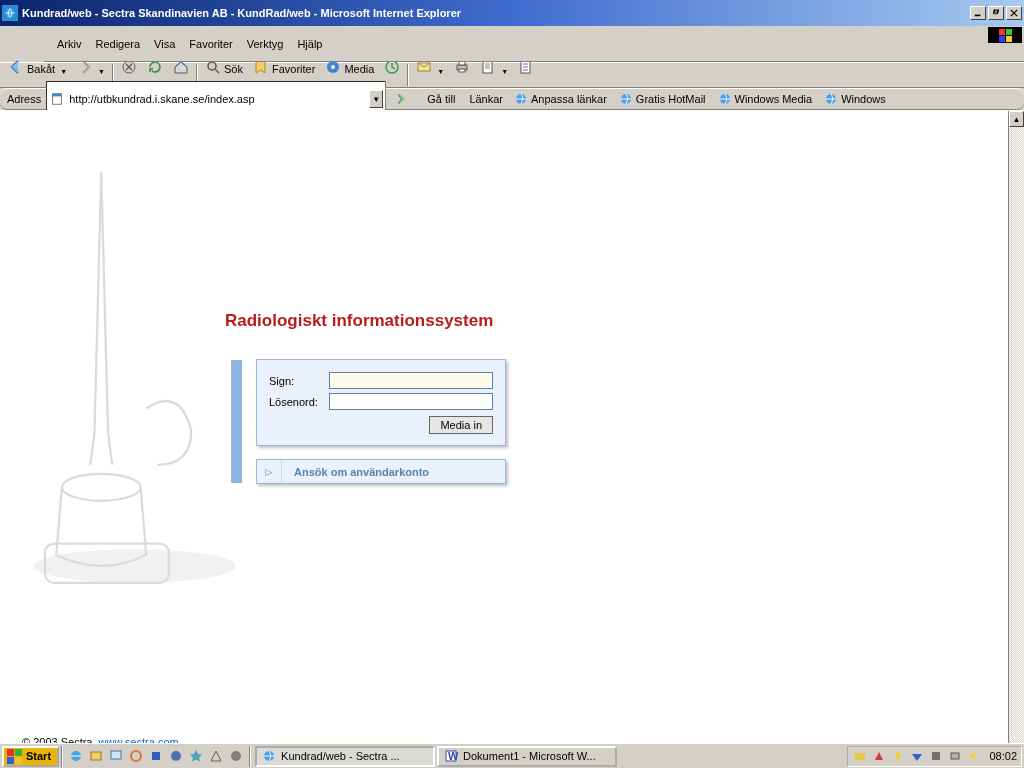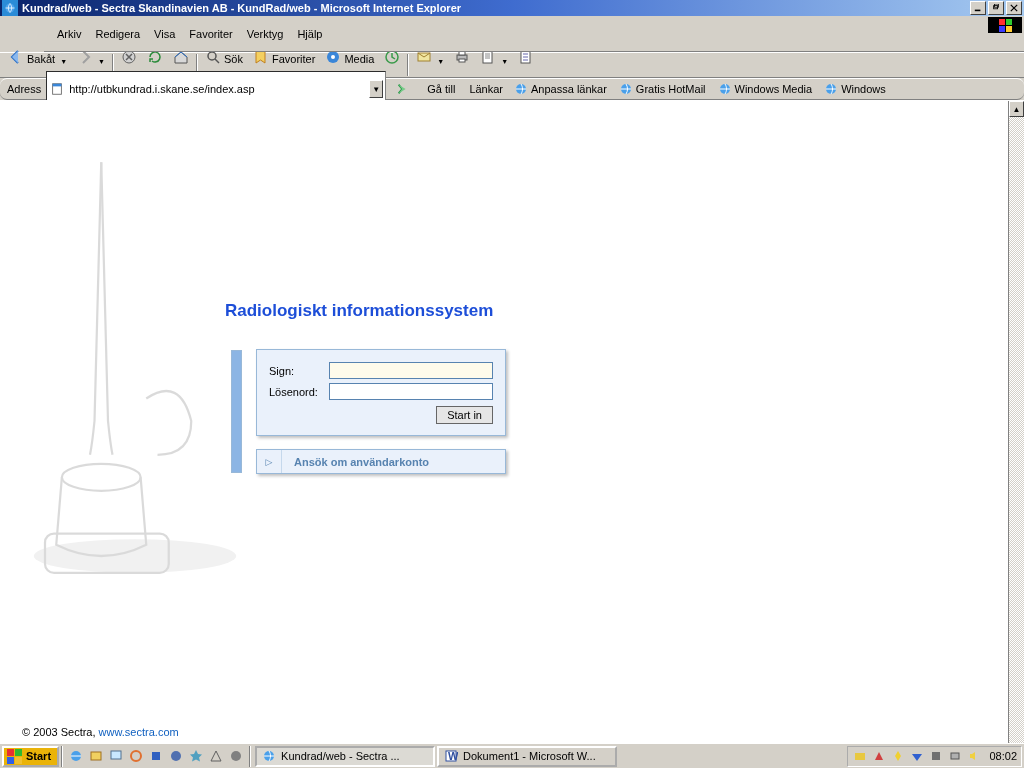--- a/index.html
+++ b/index.html
@@ -1,19 +1,19 @@
 <!DOCTYPE html>
 <html><head>
 <meta charset="utf-8">
 <style>
 * { margin:0; padding:0; box-sizing:border-box; font-family:Tahoma,Verdana,sans-serif; font-size:11px; }
 body { background:#d4d0c8; width:1024px; height:768px; overflow:hidden; position:relative; }
 
 
-.titlebar { height:16px; background:linear-gradient(to right,#0a246a 0%,#3f6ccf 50%,#a6caf0 100%); display:flex; align-items:center; color:#fff; padding:0 2px; }
+.titlebar { height:26px; background:linear-gradient(to right,#0a246a 0%,#3f6ccf 50%,#a6caf0 100%); display:flex; align-items:center; color:#fff; padding:0 2px; }
 .titlebar .ie-ico { width:16px; height:16px; background:#2a8bd7; margin-right:4px; display:flex; align-items:center; justify-content:center; }
 .titlebar .ie-ico svg{width:12px;height:12px}
 .titlebar .title { font-weight:bold; flex:1; }
 .titlebar .winbtns { display:flex; gap:2px; }
 .titlebar .winbtn { width:16px; height:14px; background:#d4d0c8; border:1px solid #fff; border-right-color:#404040; border-bottom-color:#404040; display:flex; align-items:center; justify-content:center; color:#000; font-weight:bold; cursor:pointer; }
 .titlebar .winbtn svg{width:8px;height:8px}
 
 
 .menubar { height:36px; background:#d4d0c8; display:flex; align-items:center; padding:0 6px; border-bottom:1px solid #808080; position:relative;margin-left:44px; }
 .menubar .item { padding:2px 7px; cursor:pointer; }
@@ -52,21 +52,21 @@
 .vscroll { width:16px; background:#d4d0c8; border-left:1px solid #808080; display:flex; flex-direction:column; }
 .vscroll .sbtn { height:16px; background:#d4d0c8; border:1px solid #fff; border-right-color:#404040; border-bottom-color:#404040; display:flex; align-items:center; justify-content:center; cursor:pointer; font-size:8px;}
 .vscroll .track{flex:1; background:repeating-conic-gradient(#d4d0c8 0% 25%,#fff 0% 50%) 0 0/2px 2px;}
 
 
 .deco { position:absolute; left:10px; top:50px; width:250px; height:450px; opacity:0.14; pointer-events:none; }
 .deco svg{width:100%;height:100%}
 
 
 .apptitle { position:absolute; left:225px; top:158px; font-family:Arial,Helvetica,sans-serif; font-size:38px; font-weight:bold; letter-spacing:0px; color:#000; }
-.apptagline { position:absolute; left:225px; top:200px; font-family:Arial,Helvetica,sans-serif; font-size:17px; font-weight:bold; color:#1d4ed8; }
+.apptagline { position:absolute; left:225px; top:200px; font-family:Arial,Helvetica,sans-serif; font-size:17px; font-weight:bold; color:#b91c1c; }
 
 .vert-tab { position:absolute; left:231px; top:249px; width:11px; height:123px; background:#8cb5e4; border:1px solid #98b8d8; }
 
 .loginbox { position:absolute; left:256px; top:248px; width:250px; height:87px; background:#eaf1fb; border:1px solid #98b8d8; padding:12px 12px 10px 12px; box-shadow:2px 2px 3px rgba(0,0,0,0.25); }
 .loginbox .row { display:flex; align-items:center; margin-bottom:4px; }
 .loginbox .row label { width:60px; font-size:11px; }
 .loginbox .row input { flex:1; height:17px; border:1px solid #5783b0; font-size:11px; padding:0 2px; }
 .loginbox .row input.focus { background:#fefbeb; }
 .loginbox .btnrow { display:flex; justify-content:flex-end; margin-top:6px; }
 .loginbox .lbtn { background:#e6e6e6; border:1px solid #666; padding:2px 10px; cursor:pointer; font-size:11px; }
@@ -310,21 +310,21 @@
     <div class="loginbox">
       <div class="row">
         <label>Sign:</label>
         <input type="text" class="focus" style="">
       </div>
       <div class="row">
         <label>Lösenord:</label>
         <input type="password" style="">
       </div>
       <div class="btnrow">
-        <button class="lbtn">Start in</button>
+        <button class="lbtn">Media in</button>
       </div>
     </div>
 
     <div class="applybox">
       <span class="ic">▷</span>
       <span class="tx">Ansök om användarkonto</span>
     </div>
 
     <div class="copyright">
       <span>© 2003 Sectra, </span><a href="#">www.sectra.com</a>

